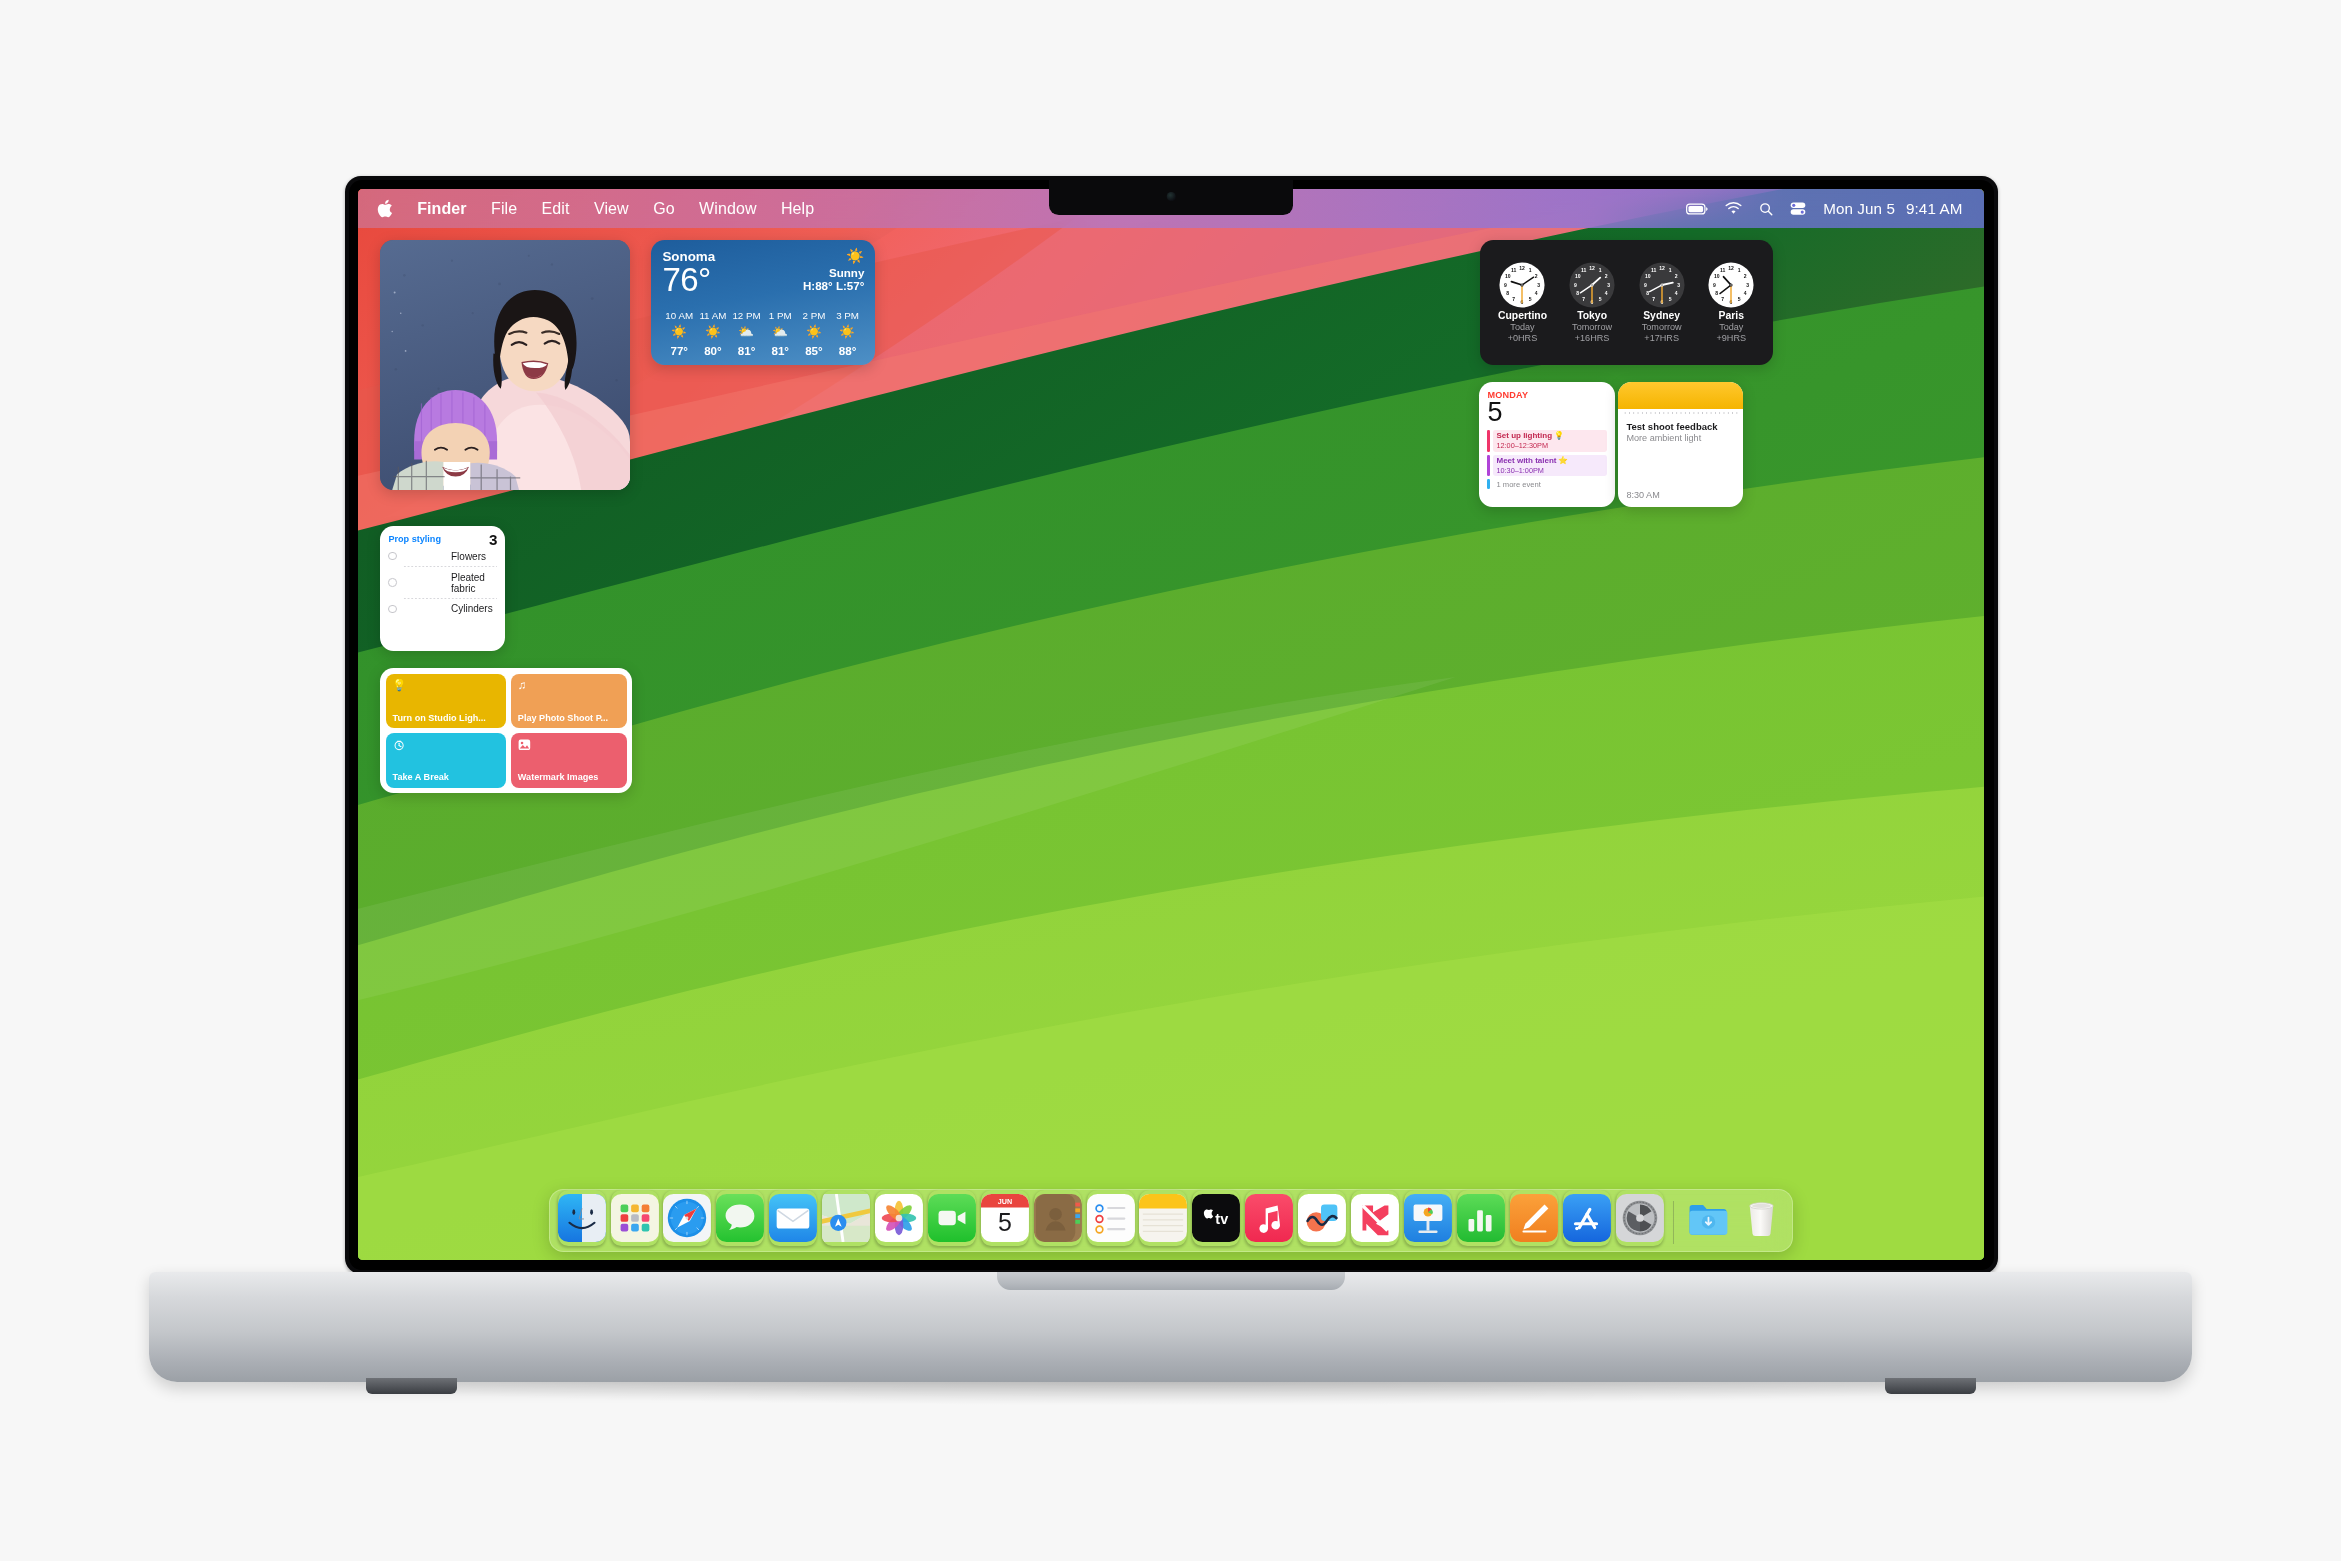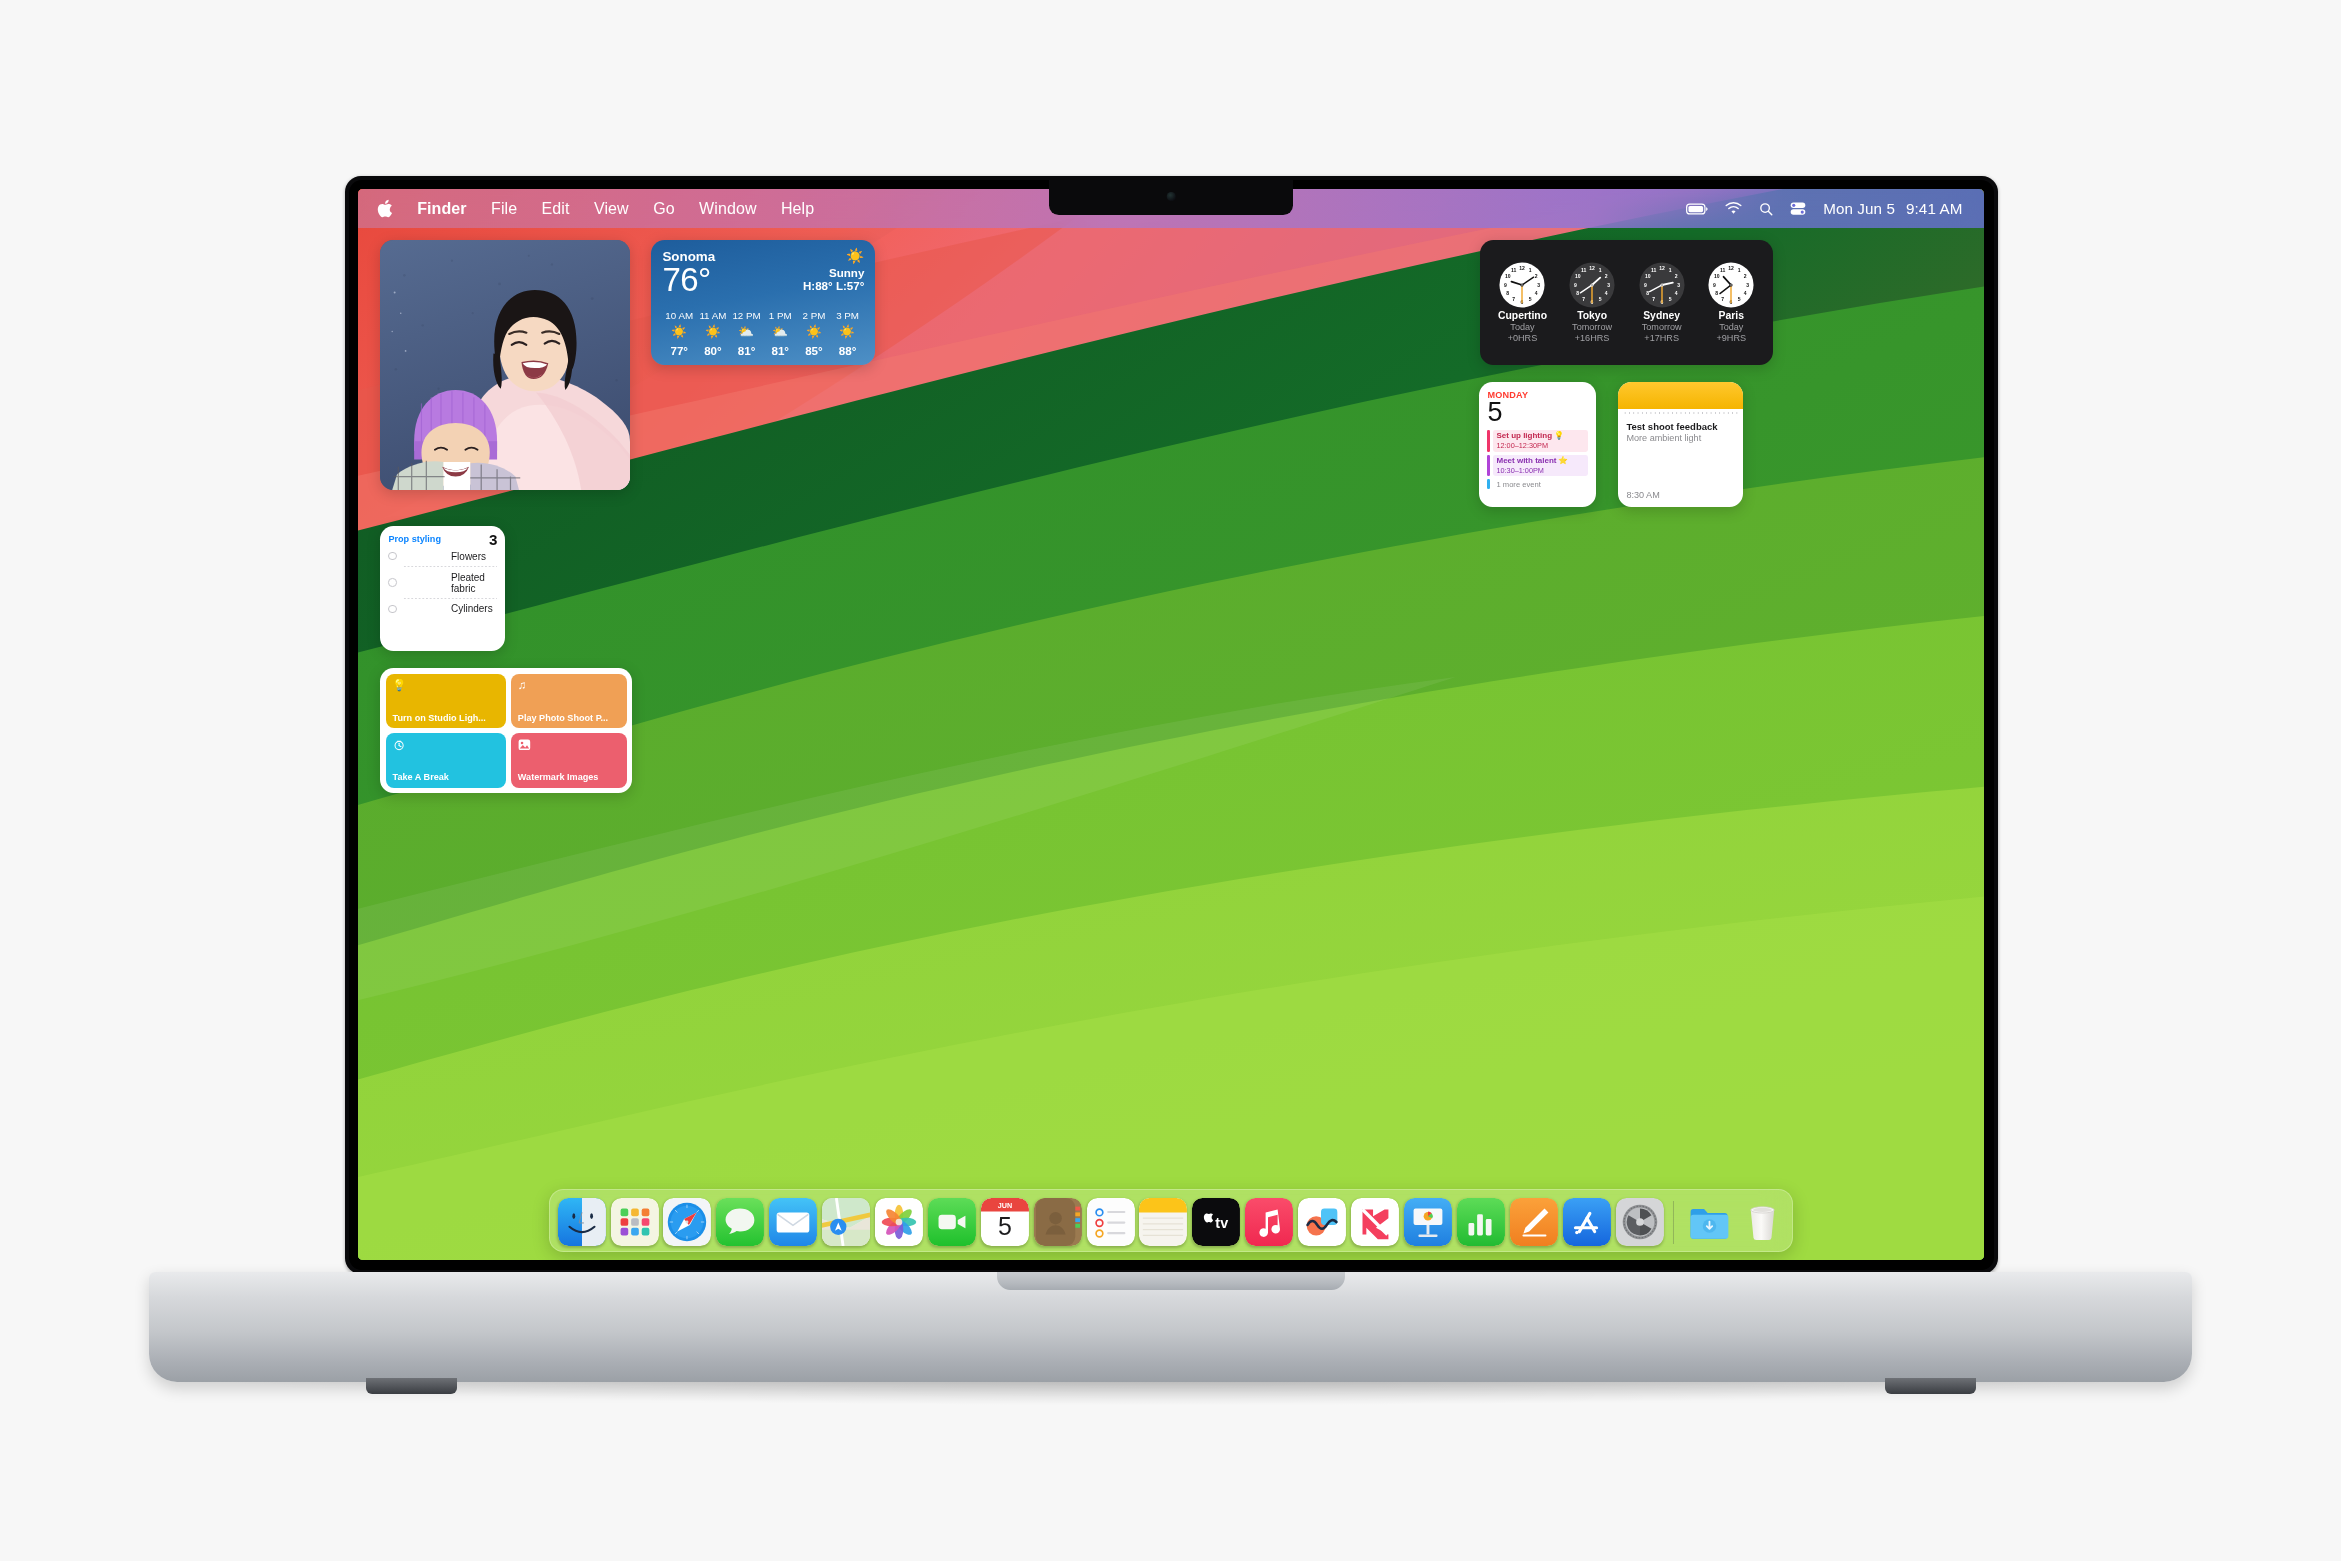--- a/index.html
+++ b/index.html
@@ -110,21 +110,21 @@
   #w-clock { left:1122px; top:51px; width:293px; height:125px; border-radius:13.4px;
     background:#1b1b1d; color:#fff; display:flex; align-items:center;
     justify-content:space-around; padding:0 7.3px; }
   .clk { text-align:center; width:64px; }
   .clk-face { width:46px; height:46px; margin:0 auto 2.4px; position:relative; }
   .clk-name { font-size:10.4px; font-weight:700; line-height:1.15; }
   .clk-day  { font-size:9.1px; color:#a0a0a4; line-height:1.2; }
   .clk-off  { font-size:9.1px; color:#a0a0a4; line-height:1.2; }
 
   
-  #w-cal { left:1121px; top:193px; width:117px; height:125px; border-radius:13.4px;
+  #w-cal { left:1121px; top:193px; width:136px; height:125px; border-radius:13.4px;
     background:#fff; padding:7.3px 8px; }
   #cal-dow { color:#ff3b30; font-size:9.1px; font-weight:700; letter-spacing:0.2px; }
   #cal-num { font-size:27px; font-weight:300; line-height:.95; color:#111; margin:0.6px 0 4.3px; }
   .cal-ev { display:flex; gap:3.7px; margin-bottom:3px; align-items:stretch; }
   .cal-bar { width:2.4px; border-radius:1.2px; flex:0 0 2.4px; }
   .cal-body { flex:1; border-radius:2.4px; padding:1.2px 3px; }
   .cal-t { font-size:8px; font-weight:700; line-height:1.25; }
   .cal-s { font-size:7.3px; line-height:1.25; }
   .cal-more { font-size:7.6px; color:#8a8a8e; padding:0.6px 3px; }
 
@@ -163,23 +163,23 @@
   .sc-lb { font-size:9.1px; font-weight:700; line-height:1.1; white-space:nowrap; }
 
   
   #dock {
     position:absolute; left:50%; transform:translateX(-50%); bottom:8.5px; z-index:25;
     height:63px; display:flex; align-items:flex-end; gap:4.9px; padding:4.9px 7.3px;
     background:rgba(255,255,255,.18); border:0.6px solid rgba(255,255,255,.25);
     border-radius:14.6px; backdrop-filter:blur(14.6px);
     box-shadow:0 4.9px 17px rgba(0,0,0,.18);
   }
-  .dk { width:48px; height:48px; border-radius:10.4px; position:relative; flex:0 0 48px;
+  .dk { width:48px; height:56px; border-radius:10.4px; position:relative; flex:0 0 48px;
     box-shadow:0 1.2px 3px rgba(0,0,0,.22); overflow:hidden;
-    display:flex; align-items:center; justify-content:flex-end; }
+    display:flex; align-items:center; justify-content:center; }
   .dk.plain { box-shadow:none; background:none; overflow:visible; }
   #dk-divider { width:1.2px; height:43px; background:rgba(70,70,70,.28);
     margin:0 4.9px 2.4px; flex:0 0 1.2px; }
 </style>
 </head>
 <body>
 
 <div id="macbook">
 
   <div id="shadow"></div>

